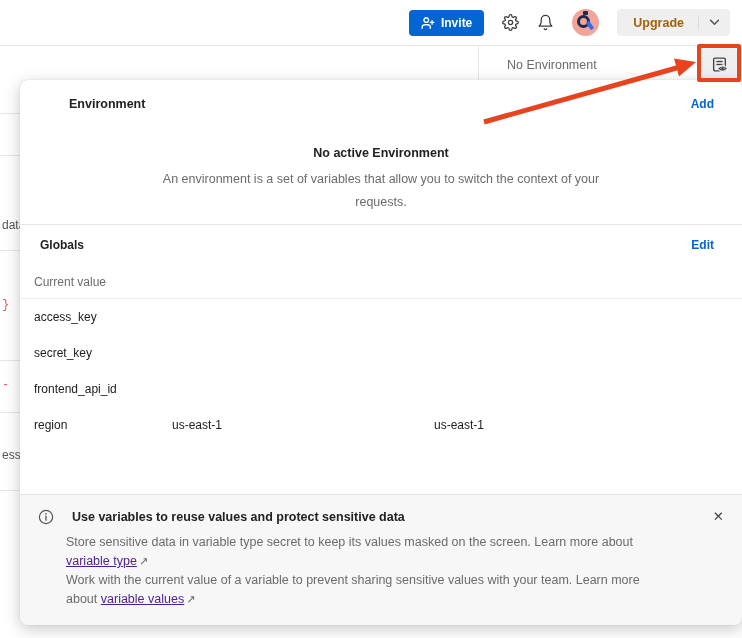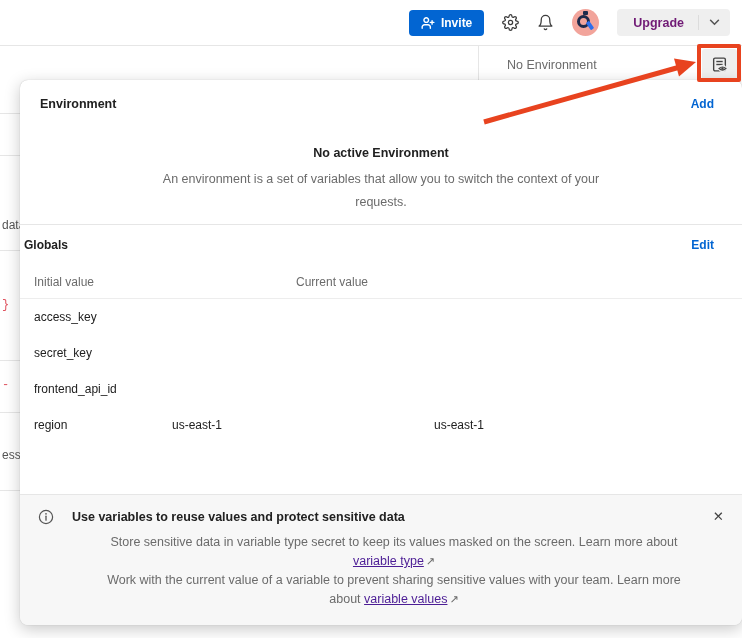--- a/index.html
+++ b/index.html
@@ -20,21 +20,21 @@
   .avatar {
     width:27px; height:27px; border-radius:50%; background:#F2A49B; position:relative; overflow:hidden; cursor:pointer;
   }
   .avatar .ring {
     position:absolute; left:5px; top:6px; width:13px; height:13px; border:3.5px solid #1D2A4B; border-radius:50%;
   }
   .avatar .knob { position:absolute; left:11px; top:2px; width:5px; height:4px; background:#1D2A4B; border-radius:1px; }
   .avatar .pen { position:absolute; left:16px; top:12px; width:4px; height:9px; background:#2F6FEB; transform:rotate(-35deg); border-radius:1px; }
   .btn-upgrade {
     display:flex; align-items:center; background:#EFEFEF; border:none; border-radius:4px;
-    height:27px; font-size:12.5px; font-weight:bold; color:#701a75; cursor:pointer; padding:0;
+    height:27px; font-size:12.5px; font-weight:bold; color:#a16207; cursor:pointer; padding:0;
   }
   .btn-upgrade .lbl { padding:0 14px 0 16px; }
   .btn-upgrade .sep { width:1px; height:15px; background:#DCDCDC; }
   .btn-upgrade .chev { padding:0 10px; display:flex; align-items:center; color:#555; }
 
   
   .env-bar { position:absolute; left:0; top:45px; width:742px; height:37px; background:#fff; border-top:1px solid #E6E6E6; }
   .env-divider { position:absolute; left:478px; top:0; width:1px; height:37px; background:#E6E6E6; }
   .env-select { position:absolute; left:479px; top:0; width:221px; height:37px; display:flex; align-items:center; justify-content:space-between; padding:0 12px 0 16px; cursor:pointer; }
   .env-select .lbl { color:#6B6B6B; font-size:12.5px;margin-left:12px; }
@@ -46,41 +46,41 @@
   .frag { position:absolute; left:2px; width:22px; white-space:nowrap; font-size:12px; color:#555; }
   .frag.red { color:#E05561; font-family:"Liberation Mono","DejaVu Sans Mono",monospace; }
 
   
   .panel {
     position:absolute; left:20px; top:80px; width:722px; height:545px; background:#fff;
     border-radius:8px; box-shadow:0 4px 16px rgba(0,0,0,0.22), 0 0 1px rgba(0,0,0,0.25);
     display:flex; flex-direction:column; overflow:hidden;
   }
   .panel-header { height:48px; display:flex; align-items:center; justify-content:space-between; padding:0 28px 0 20px; }
-  .panel-title { font-weight:bold; font-size:12.5px; }
+  .panel-title { font-weight:bold; font-size:12.5px;margin-left:29px; }
   .link-blue { color:#0265D2; font-weight:bold; font-size:12px; text-decoration:none; cursor:pointer; background:none; border:none;margin-left:28px; }
   .empty-state { height:96px; text-align:center; }
   .empty-title { font-weight:bold; font-size:12.5px; margin-top:18px; }
   .empty-desc { color:#6B6B6B; font-size:12.5px; line-height:23px; max-width:470px; margin:8px auto 0; }
-  .globals-header { border-top:1px solid #E6E6E6; height:41px; display:flex; align-items:center; justify-content:space-between; padding:0 28px 0 4px; }
+  .globals-header { border-top:1px solid #E6E6E6; height:41px; display:flex; align-items:center; justify-content:space-between; padding:0 28px 0 20px; }
   .globals-title { font-weight:bold; font-size:12px; }
   .var-table { font-size:12px; }
   .var-row { display:flex; align-items:center; height:36px; padding-left:14px; }
   .var-row.head { height:34px; color:#6B6B6B; border-bottom:1px solid #EDEDED; }
   .col-var { width:138px; flex:none; }
   .col-init { width:262px; flex:none; }
   .col-cur { flex:1; }
   .banner {
     margin-top:auto; background:#F7F7F7; border-top:1px solid #E6E6E6;
     padding:14px 20px 16px 18px; position:relative;
   }
   .banner-title-row { display:flex; align-items:center; gap:18px; }
   .banner-title { font-weight:bold; font-size:12.5px; }
   .banner-close { position:absolute; right:18px; top:14px; background:none; border:none; color:#444; cursor:pointer; }
-  .banner-body { color:#6B6B6B; font-size:12.5px; line-height:19px; padding-left:28px; margin-top:8px;text-align:center; }
+  .banner-body { color:#6B6B6B; font-size:12.5px; line-height:19px; padding-left:28px; margin-top:8px; }
   .banner-body p { margin:0; }
   .banner-link { color:#4c1d95; text-decoration:underline; cursor:pointer; }
   .ext-arrow { text-decoration:none; display:inline-block; margin-left:2px; font-size:11px; }
 
   
   .highlight-box {
     position:absolute; left:697px; top:44px; width:44px; height:38px;
     border:4px solid #E8431F; border-radius:2px; pointer-events:none; z-index:30;
   }
   .arrow-svg { position:absolute; left:0; top:0; width:742px; height:638px; pointer-events:none; z-index:31; }
@@ -182,21 +182,20 @@
     <div class="empty-desc">An environment is a set of variables that allow you to switch the context of your requests.</div>
   </div>
 
   <div class="globals-header">
     <span class="globals-title">Globals</span>
     <button class="link-blue">Edit</button>
   </div>
 
   <div class="var-table">
     <div class="var-row head">
-      <span class="col-init">Initial value</span>
       <span class="col-cur">Current value</span>
     </div>
     <div class="var-row">
       <span class="col-var">access_key</span>
       <span class="col-init"></span>
       <span class="col-cur"></span>
     </div>
     <div class="var-row">
       <span class="col-var">secret_key</span>
       <span class="col-init"></span>

